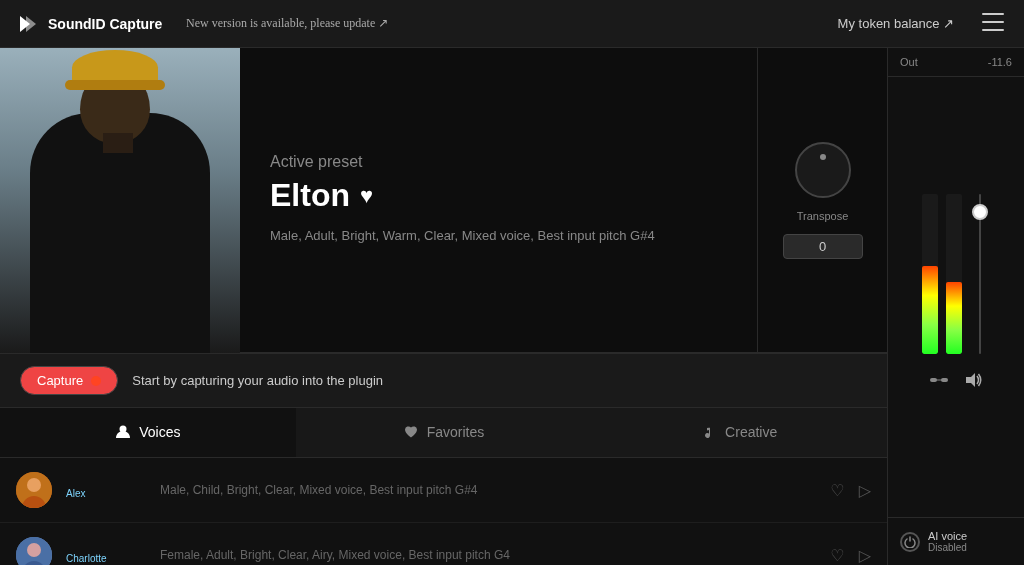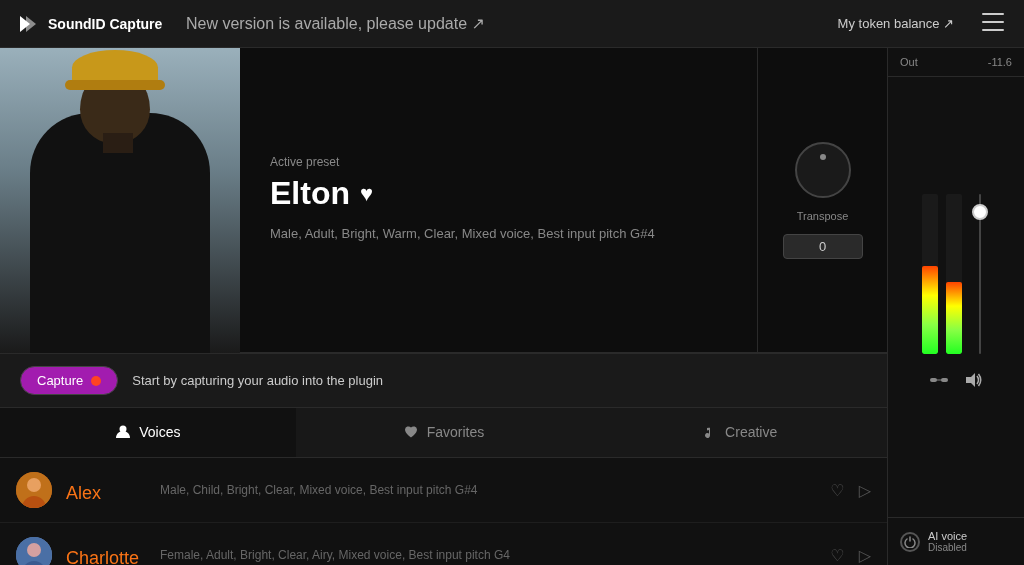--- a/index.html
+++ b/index.html
@@ -28,23 +28,24 @@
       color: #fff;
       font-weight: 700;
       font-size: 14px;
       min-width: 170px;
     }
     .logo-icon {
       width: 24px;
       height: 24px;
     }
     .update-notice {
-      font-size: 16px;
+      font-size: 12px;
       color: #aaa;
       flex: 1;
+      font-family: Liberation Serif, serif;
     }
     .token-balance {
       font-size: 13px;
       color: #ccc;
       cursor: pointer;
       display: flex;
       align-items: center;
       gap: 4px;
     }
     .menu-icon-btn {
@@ -85,21 +86,21 @@
 
     .hero-info {
       flex: 1;
       padding: 40px 30px;
       display: flex;
       flex-direction: column;
       justify-content: center;
     }
 
     .active-preset-label {
-      font-size: 12px;
+      font-size: 16px;
       color: #888;
       margin-bottom: 6px;
     }
 
     .preset-name {
       font-size: 32px;
       font-weight: 600;
       display: flex;
       align-items: center;
       gap: 10px;
@@ -304,21 +305,21 @@
       background: #1a1a1a;
       border-top: 1px solid #2a2a2a;
       border-bottom: 1px solid #2a2a2a;
       display: flex;
       align-items: center;
       padding: 0 20px;
       gap: 14px;
     }
 
     .capture-btn {
-      background: #a21caf;
+      background: #ef4444;
       border: 1px solid #444;
       border-radius: 20px;
       color: #fff;
       font-size: 13px;
       font-weight: 500;
       padding: 6px 16px;
       display: flex;
       align-items: center;
       gap: 8px;
       cursor: pointer;
@@ -385,23 +386,23 @@
       border-radius: 50%;
       overflow: hidden;
       flex-shrink: 0;
       background: #333;
       display: flex;
       align-items: center;
       justify-content: center;
     }
 
     .voice-name {
-      font-size: 18px;
+      font-size: 10px;
       font-weight: 500;
-      color: #f97316;
+      color: #7dd3fc;
       min-width: 80px;
       margin-top: 7px;
     }
 
     .voice-tags {
       font-size: 12px;
       color: #666;
       flex: 1;
     }
 

